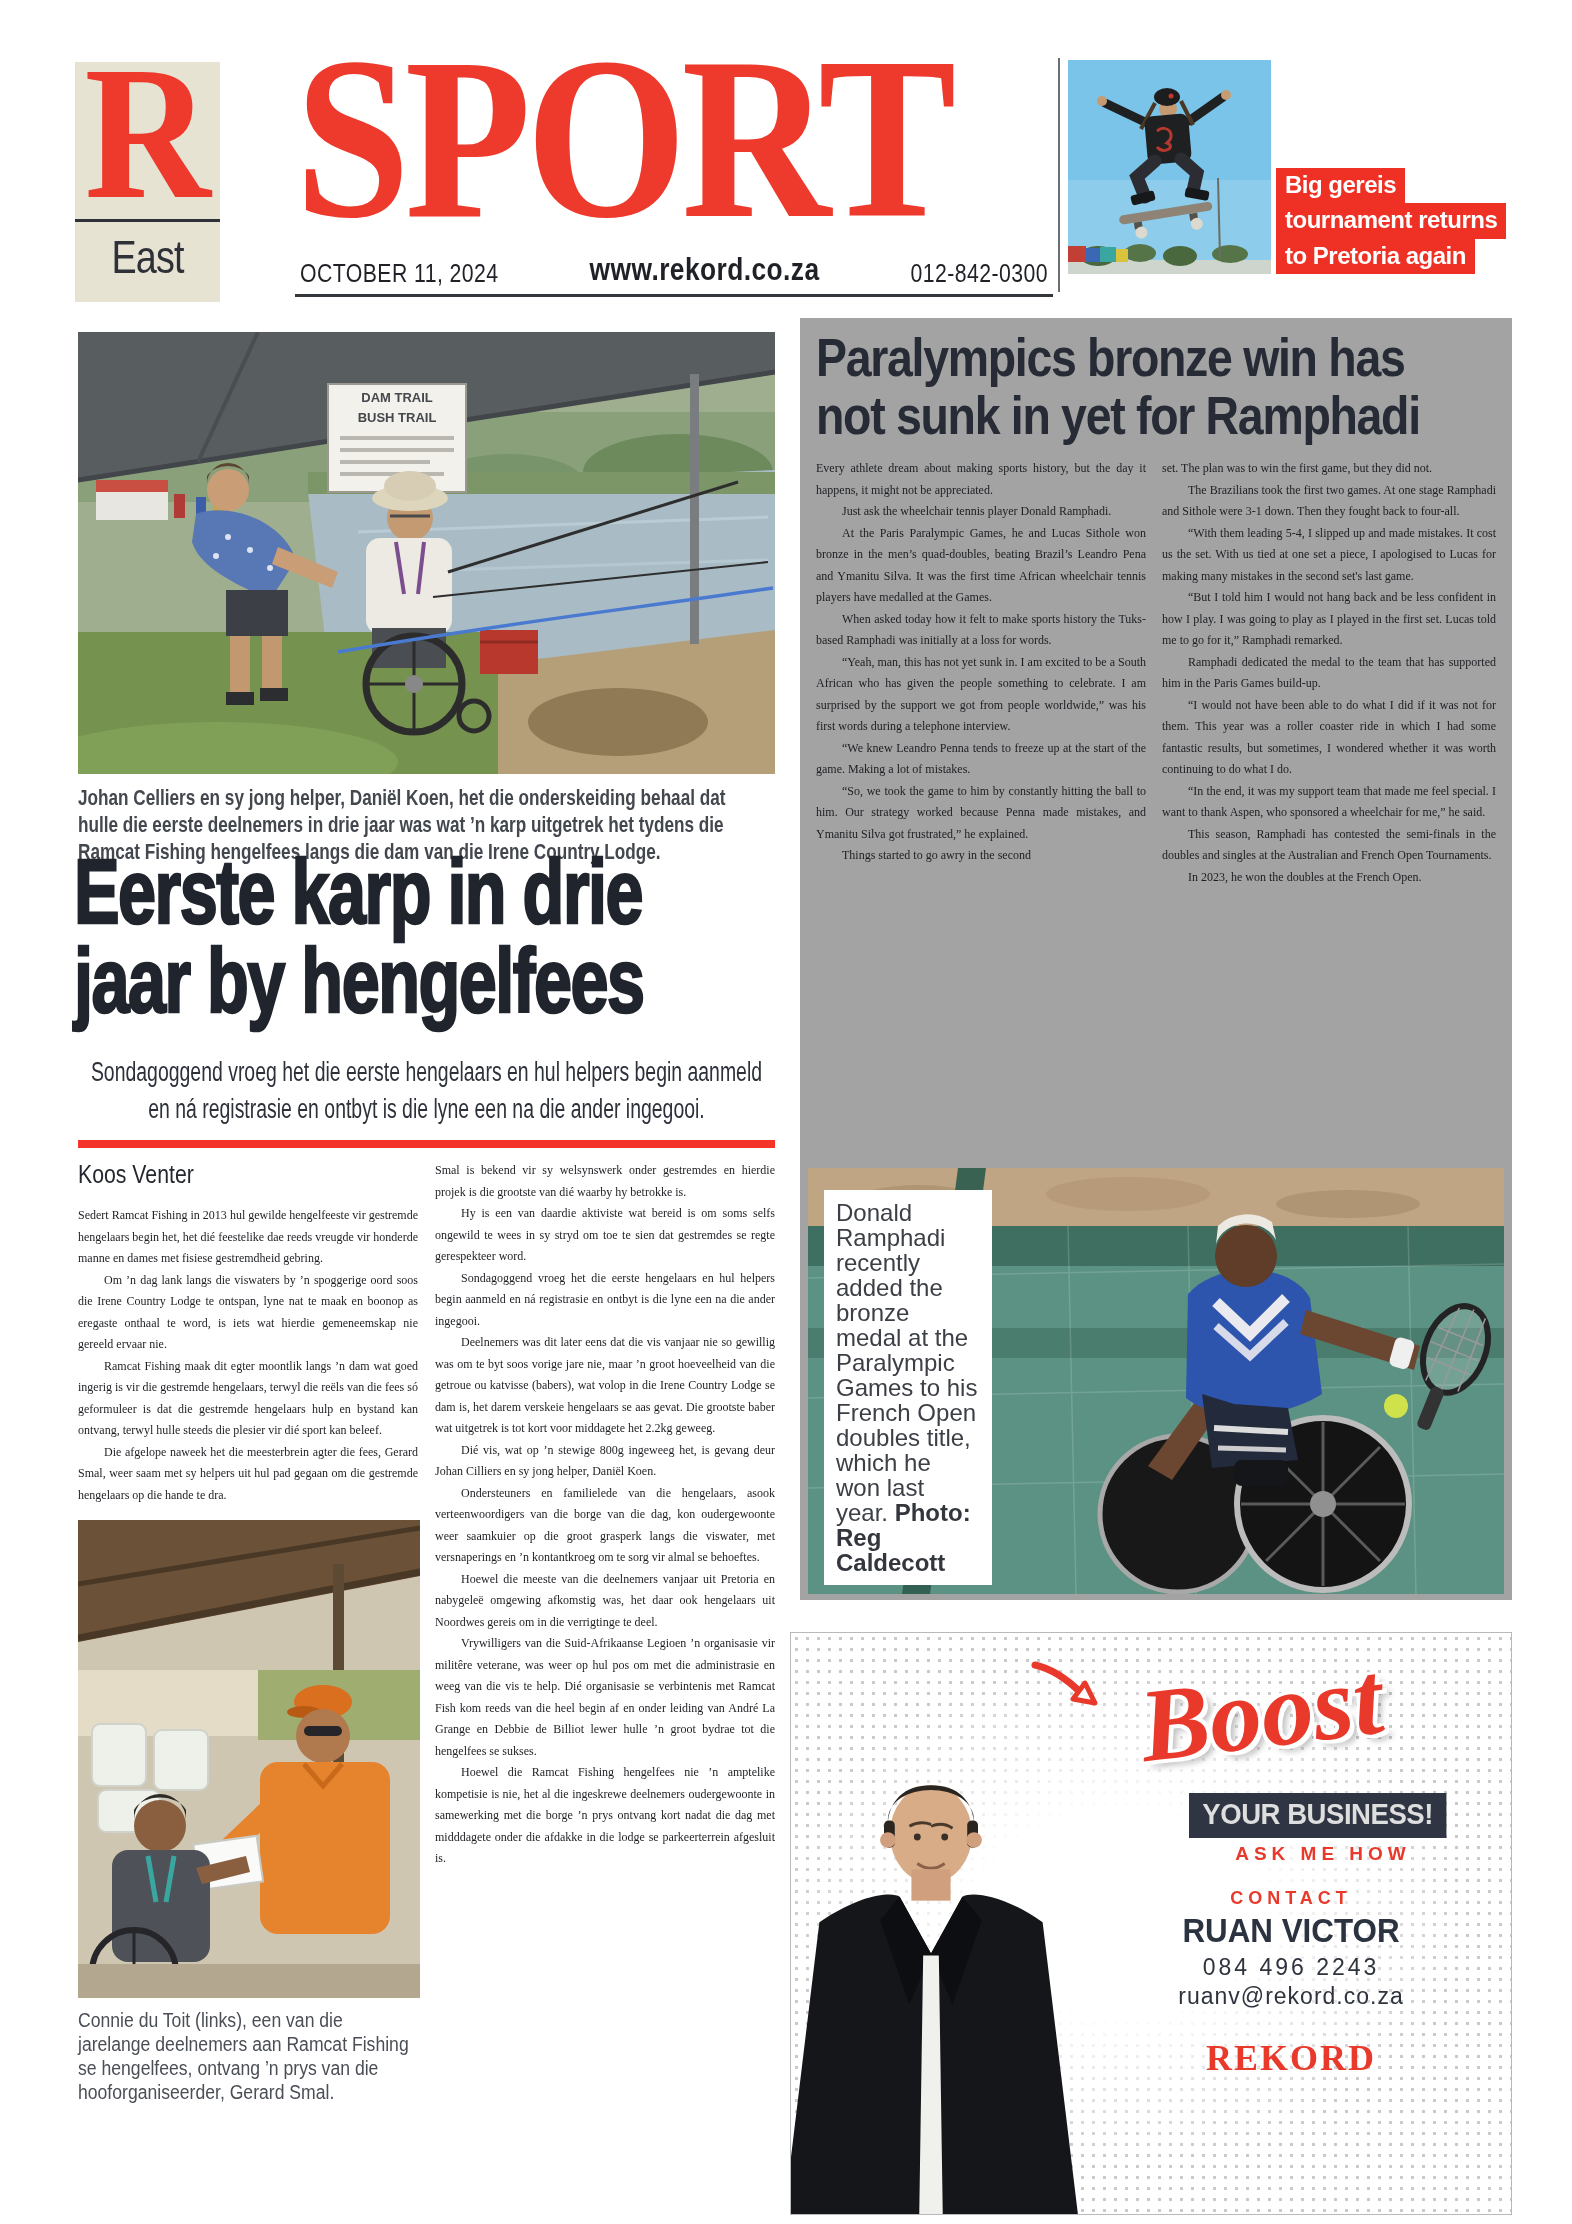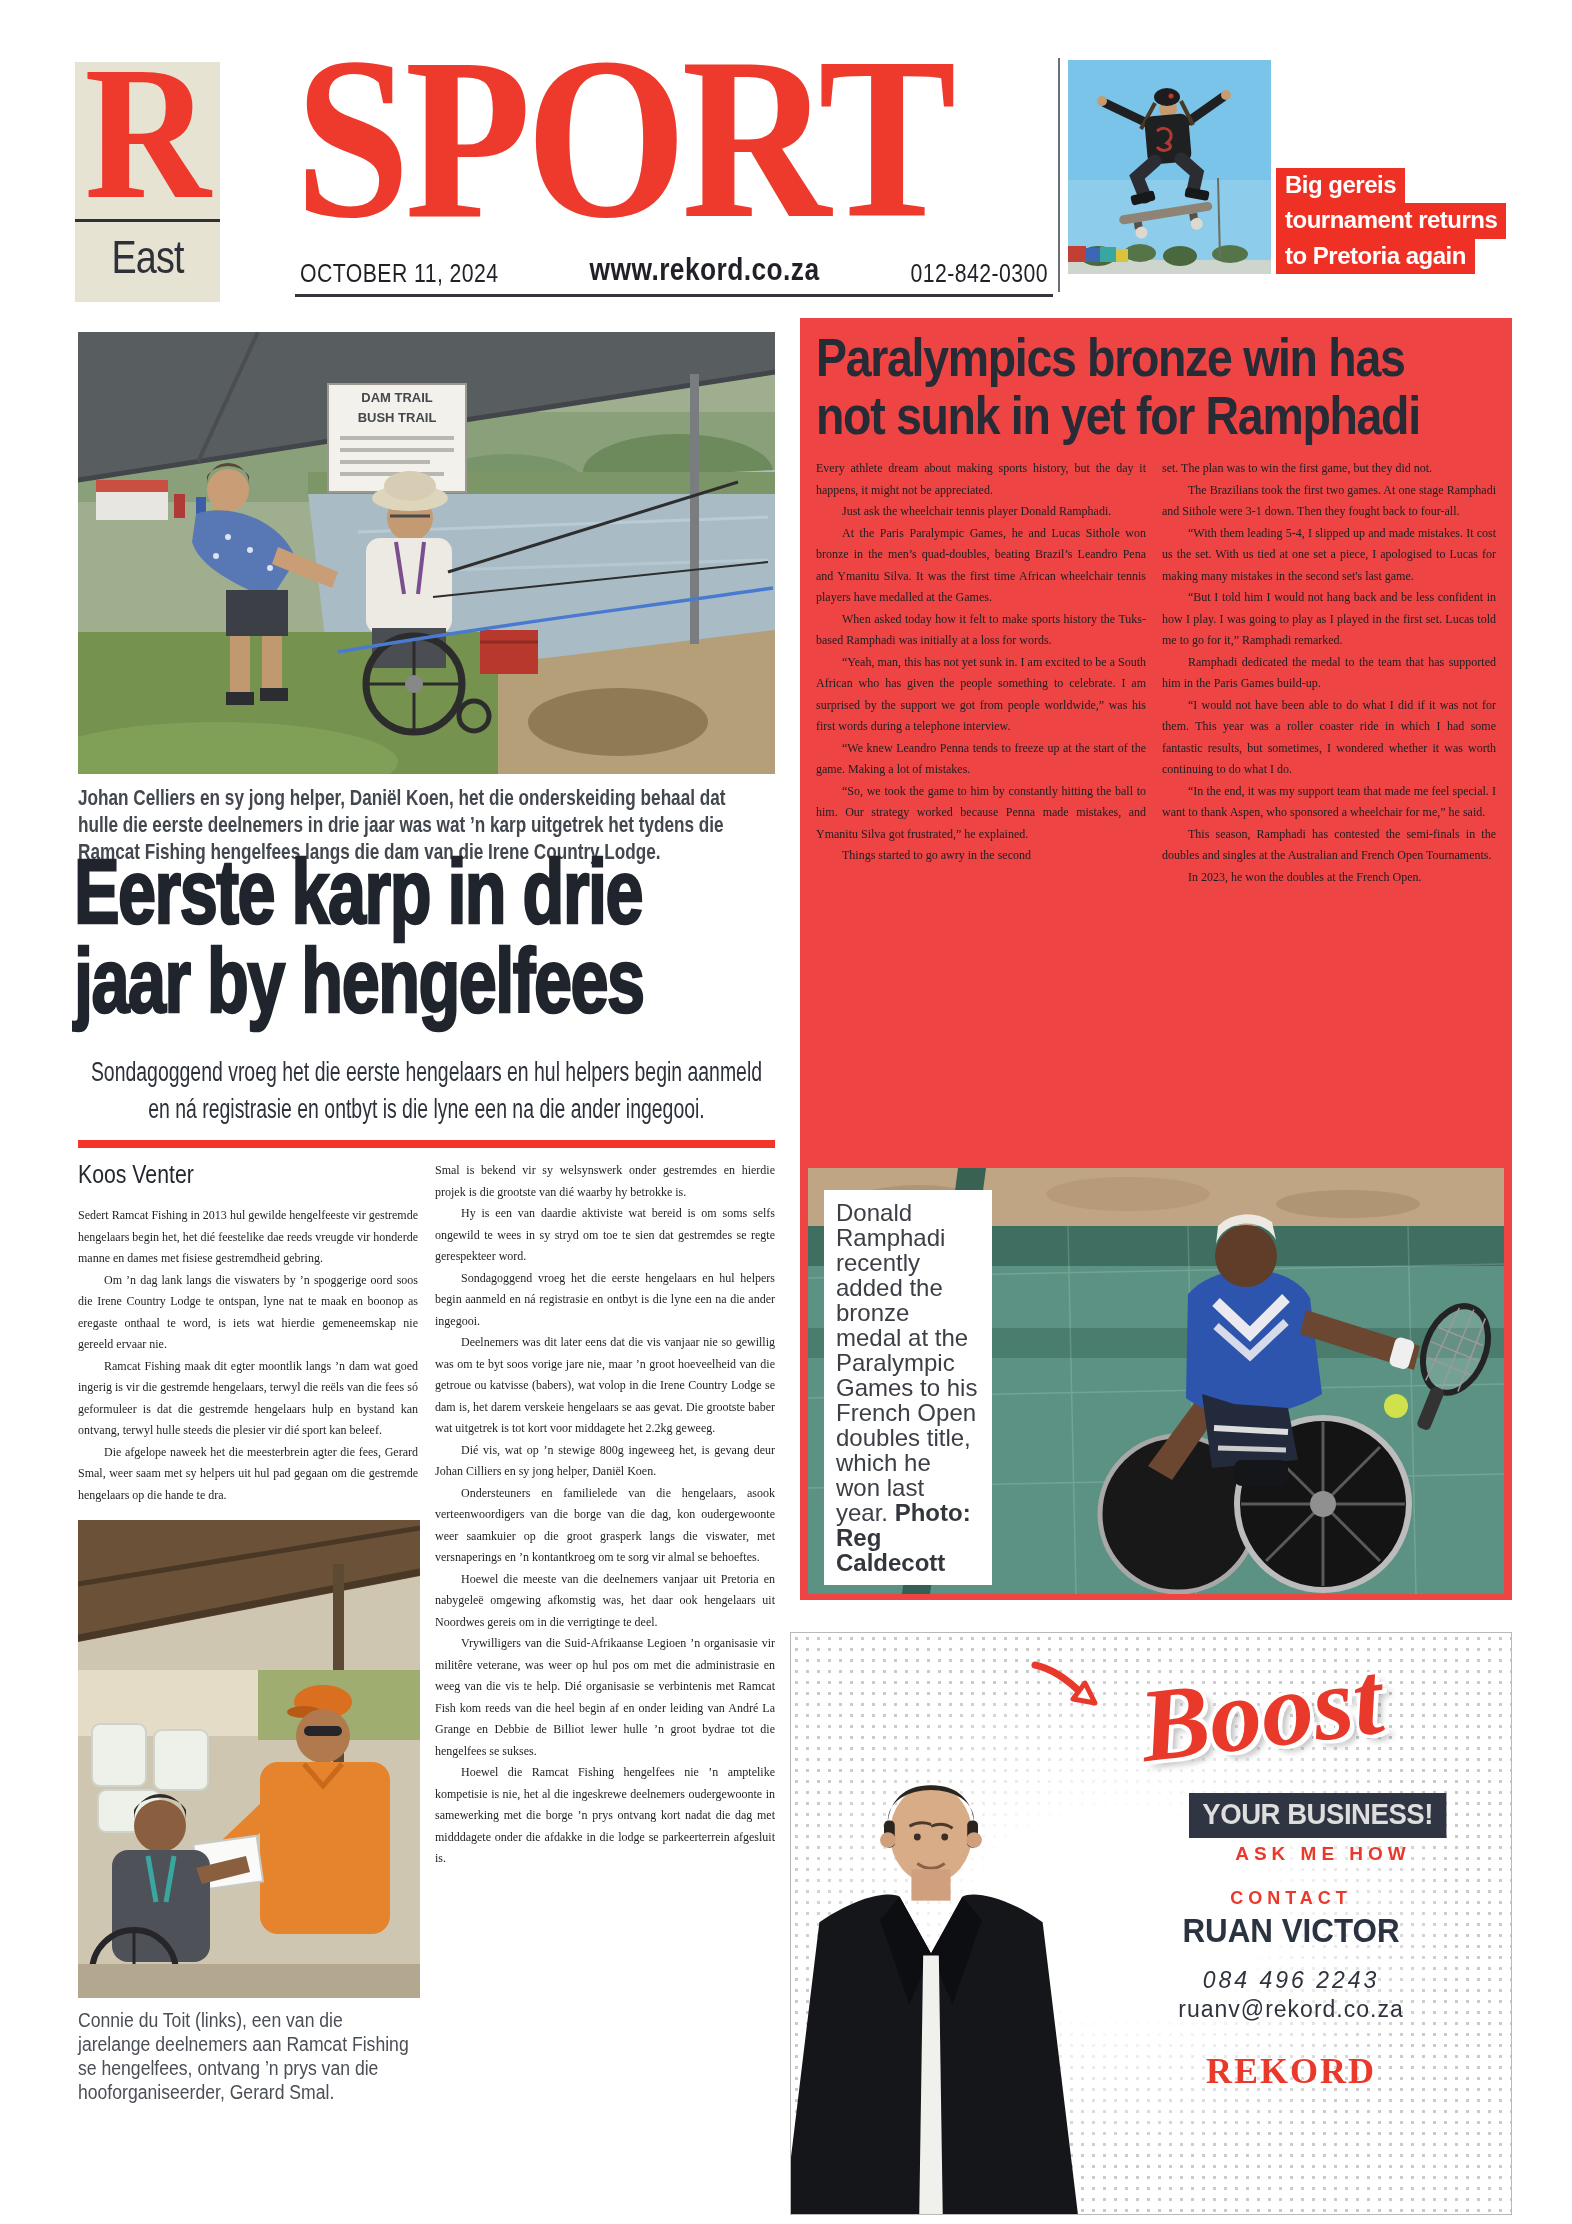--- a/index.html
+++ b/index.html
@@ -45,21 +45,21 @@
   .colB { position:absolute; left:357px; top:0; width:340px; }
   .byline { font-size:25px; color:#24272e; margin-bottom:16px; transform:scaleX(.85); transform-origin:left top; }
   .body-col p { font-family:"Liberation Serif", serif; font-size:12px; line-height:21.5px;
                 color:#1c1e22; text-align:justify; text-indent:26px; }
   .body-col p:first-of-type { text-indent:0; }
   .photo2 { position:relative; width:342px; height:478px; margin-top:14px; overflow:hidden; }
   .caption2 { margin-top:10px; width:386px; font-size:20px; line-height:24px; color:#4a4e55;
               transform:scaleX(.88); transform-origin:left top; }
 
   
-  .panel { position:absolute; left:800px; top:318px; width:712px; height:1282px; background:#ef4444; }
+  .panel { position:absolute; left:800px; top:318px; width:712px; height:1282px; background:#a3a3a3; }
   .headline2 { margin:10px 0 0 16px; width:810px; font-weight:bold; font-size:54px; line-height:1.08;
                color:#262b35; letter-spacing:-1.5px; transform:scaleX(.86); transform-origin:left top; }
   .cols2 { position:absolute; left:16px; top:140px; width:680px; height:706px; }
   .col2A { position:absolute; left:0; top:0; width:330px; }
   .col2B { position:absolute; left:346px; top:0; width:334px; }
   .photo3 { position:absolute; left:8px; top:850px; width:696px; height:426px; overflow:hidden; }
   .photo3-caption { position:absolute; left:16px; top:22px; width:168px; background:#ffffff;
                     padding:10px 12px; font-size:24px; line-height:25px; color:#3c4046; }
   .photo3-caption b { color:#33373d; }
 
@@ -80,21 +80,21 @@
               text-shadow:-3px -3px 0 #fff, 3px -3px 0 #fff, -3px 3px 0 #fff, 4px 4px 0 #fff, 7px 7px 6px rgba(0,0,0,.25); }
   .ad-banner { position:absolute; left:398px; top:160px; background:#2f3542; color:#dedede; z-index:3;
                font-weight:bold; font-size:29px; letter-spacing:-0.5px; padding:5px 14px 7px 14px;
                transform:scaleX(.95); transform-origin:left top; white-space:nowrap; }
   .ad-tagline { position:absolute; left:412px; top:210px; width:240px; text-align:center; z-index:3;
                 color:#e8392b; font-weight:bold; font-size:19px; letter-spacing:5px; }
   .ad-info { position:absolute; left:310px; top:255px; width:380px; text-align:center; z-index:3; }
   .ad-contact-label { color:#e8392b; font-weight:bold; font-size:18px; letter-spacing:5px; }
   .ad-name { margin-top:4px; color:#2b3240; font-weight:bold; font-size:33px; letter-spacing:0;
              line-height:36px; transform:scaleX(.95); }
-  .ad-phone { margin-top:17px; color:#2e333d; font-size:23px; letter-spacing:3px; line-height:28px;font-style:italic; }
+  .ad-phone { margin-top:4px; color:#2e333d; font-size:23px; letter-spacing:3px; line-height:28px; }
   .ad-email { color:#2e333d; font-size:23px; letter-spacing:1px; line-height:30px; }
   .ad-brand { margin-top:26px; font-family:"Liberation Serif", serif; font-weight:bold; font-size:36px;
               letter-spacing:2px; color:#e8392b; }
 </style>
 </head>
 <body>
 
 <div class="page">
 
   <div>

